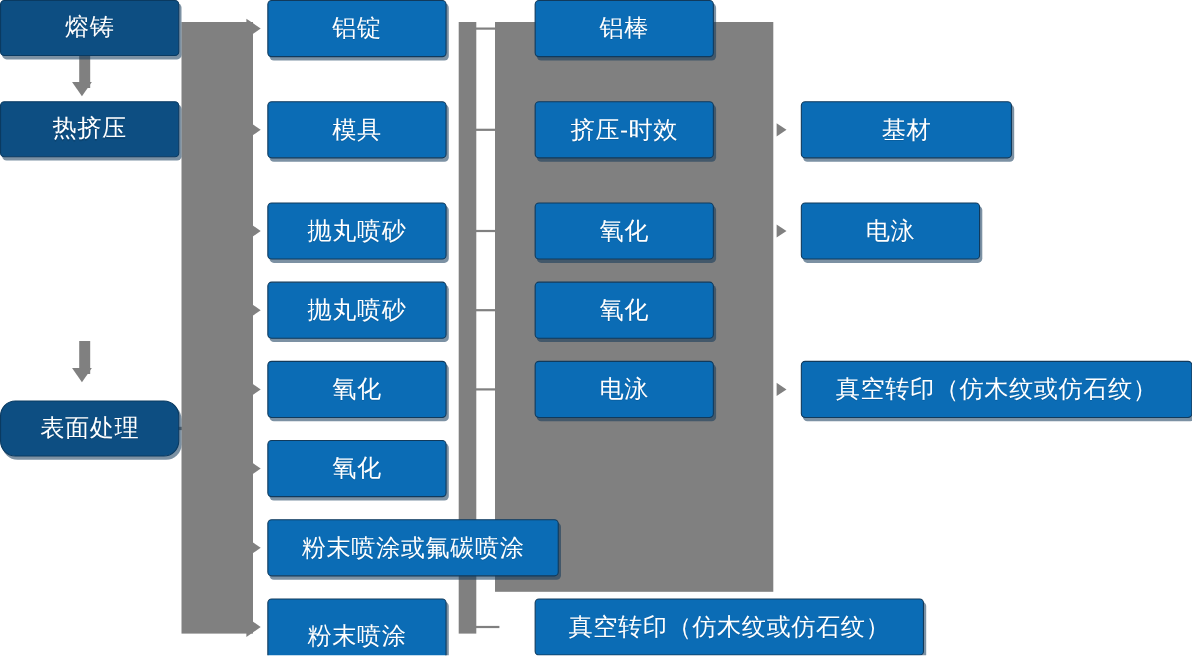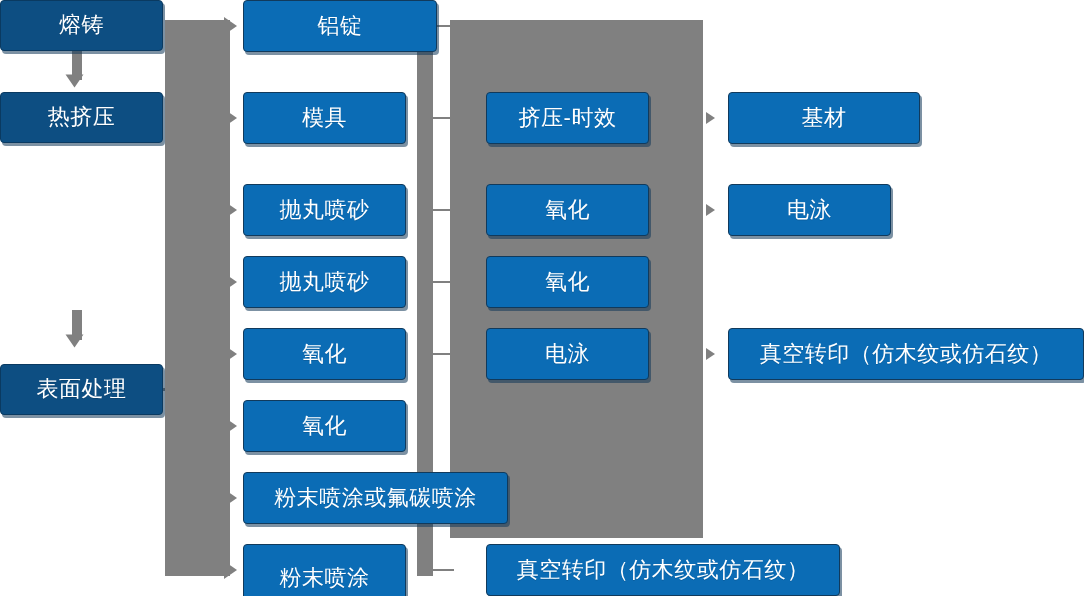--- a/index.html
+++ b/index.html
@@ -105,25 +105,25 @@
   <div class="arrowhead small" style="left:706px; top:348px;"></div>
 
   <div class="box navy" style="left:0px; top:0px; width:163px; height:51px;">
     <span class="label">熔铸</span>
   </div>
 
   <div class="box navy" style="left:0px; top:92px; width:163px; height:51px;">
     <span class="label">热挤压</span>
   </div>
 
-  <div class="box navy" style="left:0px; top:364px; width:163px; height:51px;">
+  <div class="box navy" style="left:0px; top:364px; width:163px; height:51px;border-radius:14px;">
     <span class="label">表面处理</span>
   </div>
 
-  <div class="box blue" style="left:243px; top:0px; width:194px; height:52px;">
+  <div class="box blue" style="left:243px; top:0px; width:163px; height:52px;">
     <span class="label">铝锭</span>
   </div>
   <div class="box blue" style="left:243px; top:92px; width:163px; height:52px;">
     <span class="label">模具</span>
   </div>
   <div class="box blue" style="left:243px; top:184px; width:163px; height:52px;">
     <span class="label">抛丸喷砂</span>
   </div>
   <div class="box blue" style="left:243px; top:256px; width:163px; height:52px;">
     <span class="label">抛丸喷砂</span>
@@ -134,20 +134,23 @@
   <div class="box blue" style="left:243px; top:400px; width:163px; height:52px;">
     <span class="label">氧化</span>
   </div>
   <div class="box blue" style="left:243px; top:472px; width:265px; height:52px;">
     <span class="label">粉末喷涂或氟碳喷涂</span>
   </div>
   <div class="box blue" style="left:243px; top:544px; width:163px; height:68px;">
     <span class="label">粉末喷涂</span>
   </div>
 
+  <div class="box blue" style="left:486px; top:0px; width:163px; height:52px;">
+    <span class="label">铝棒</span>
+  </div>
   <div class="box blue" style="left:486px; top:92px; width:163px; height:52px;">
     <span class="label">挤压-时效</span>
   </div>
   <div class="box blue" style="left:486px; top:184px; width:163px; height:52px;">
     <span class="label">氧化</span>
   </div>
   <div class="box blue" style="left:486px; top:256px; width:163px; height:52px;">
     <span class="label">氧化</span>
   </div>
   <div class="box blue" style="left:486px; top:328px; width:163px; height:52px;">

